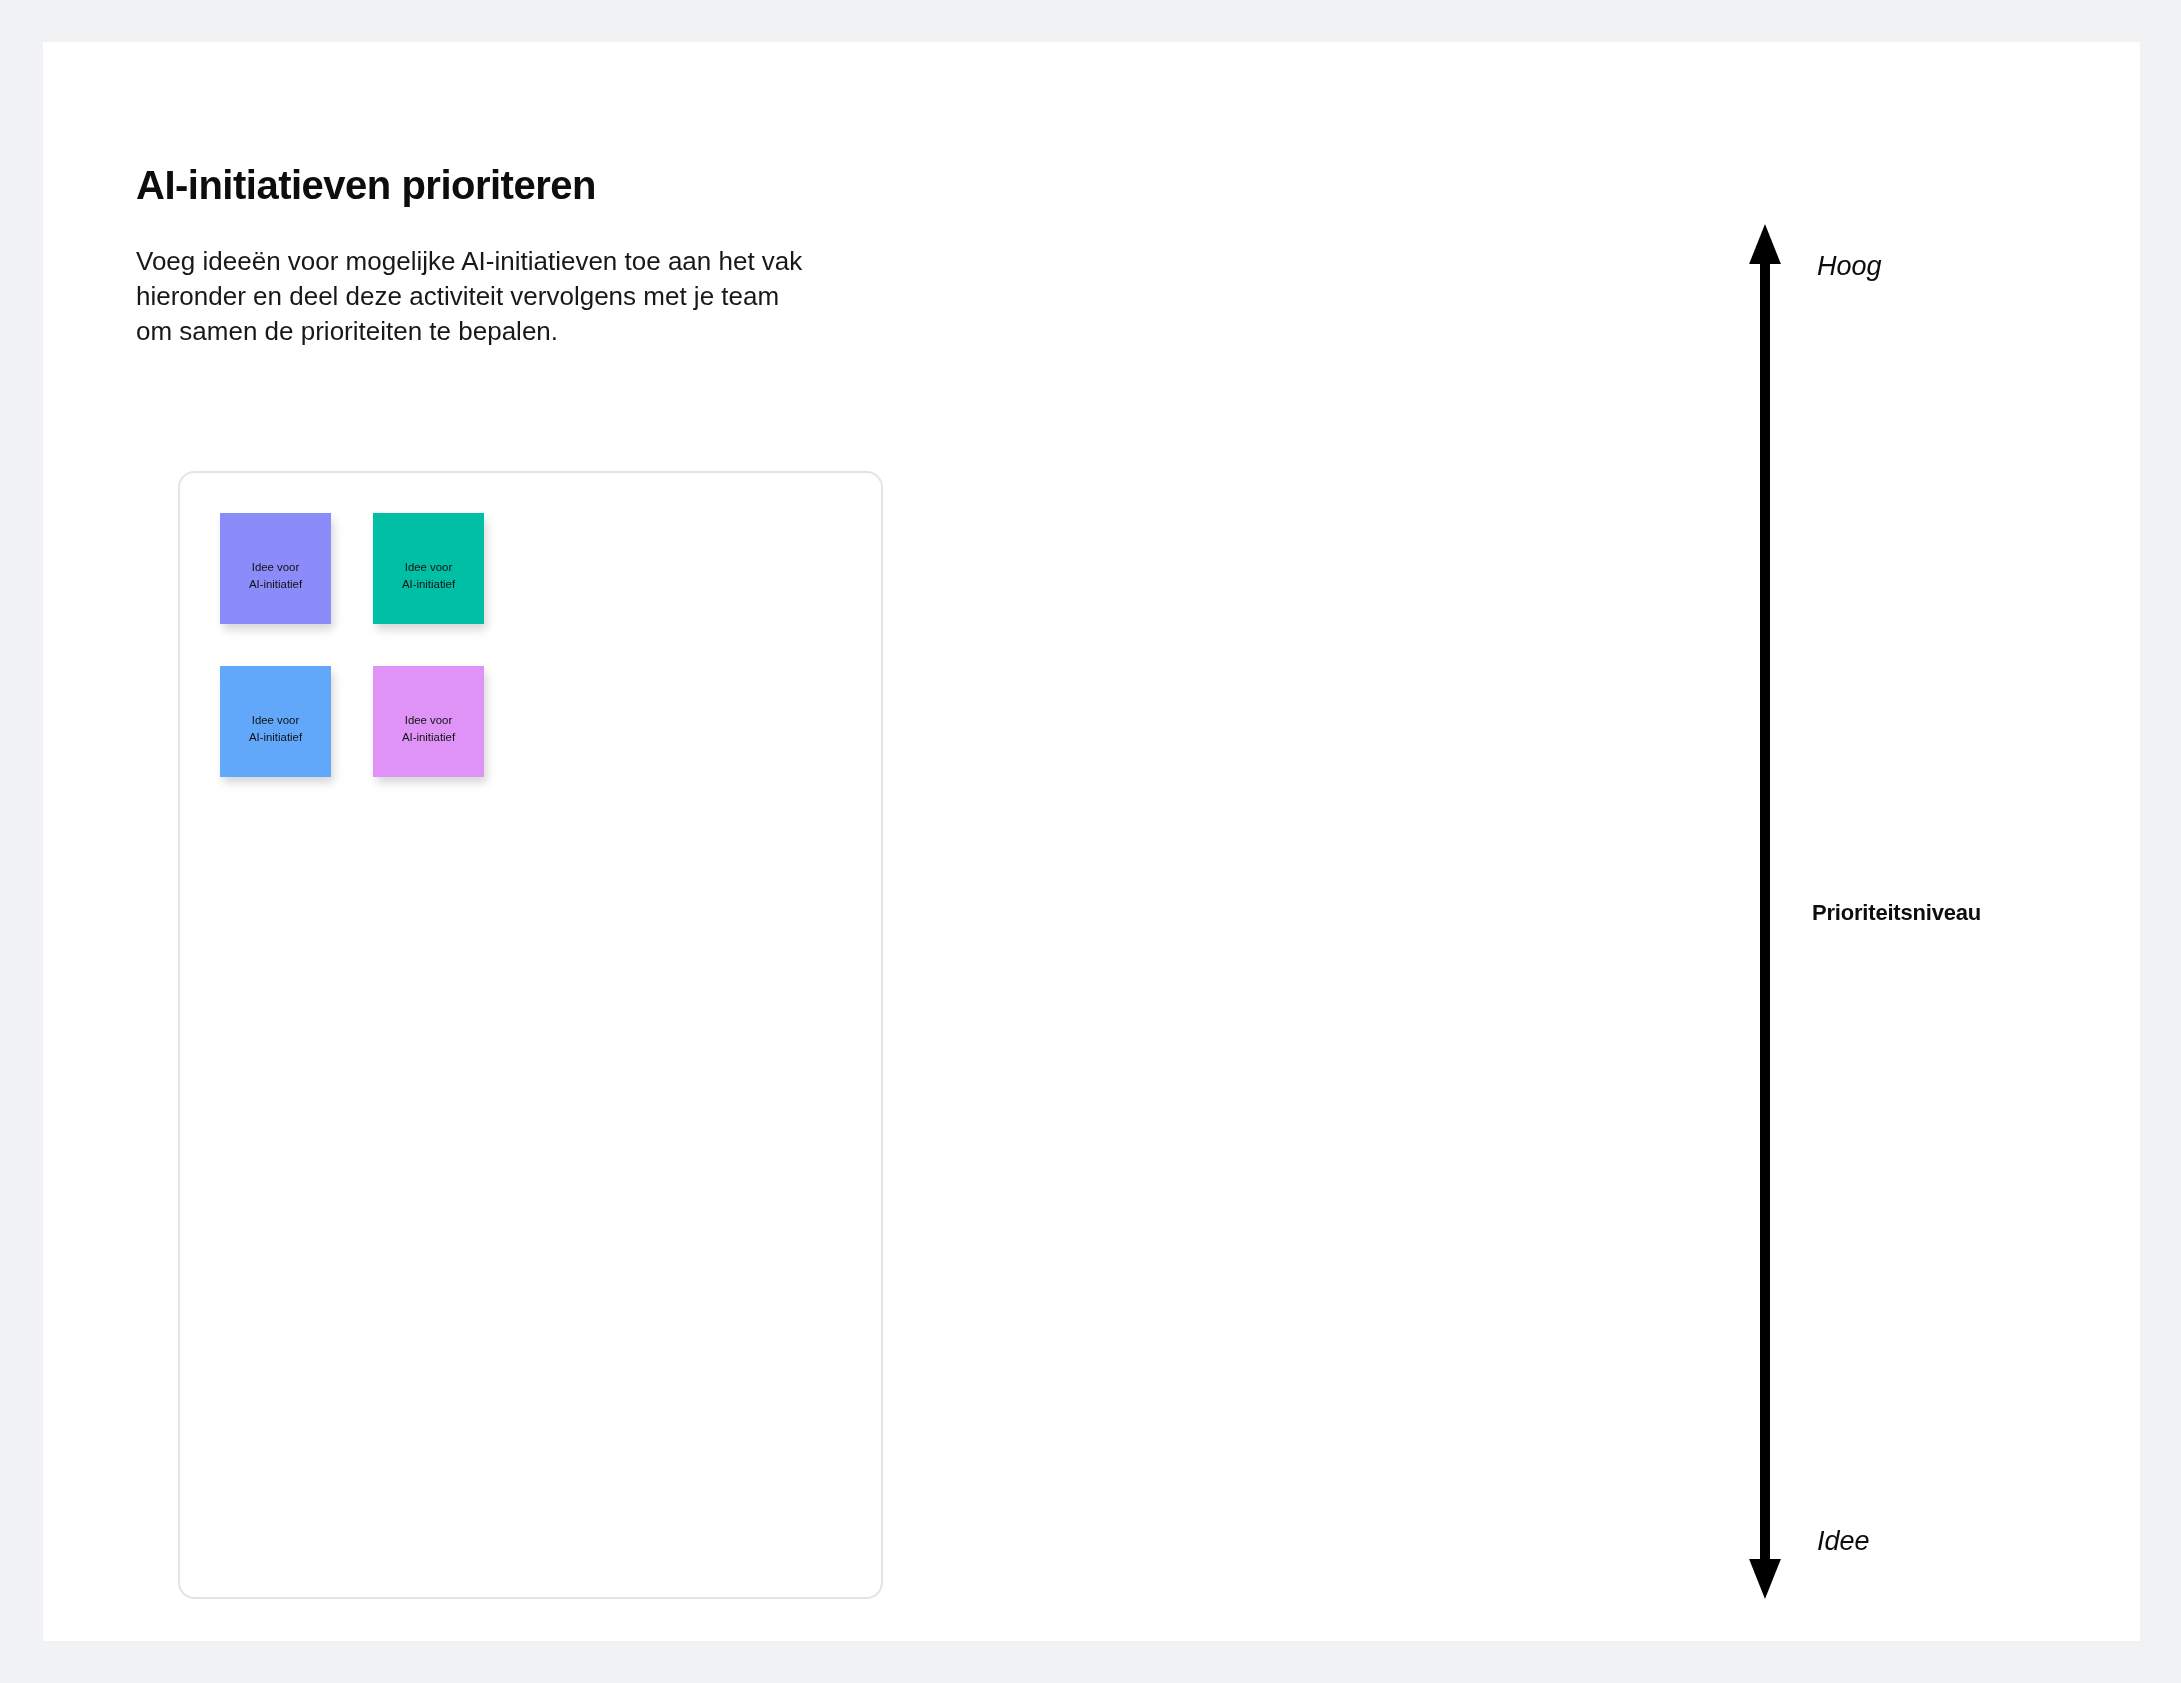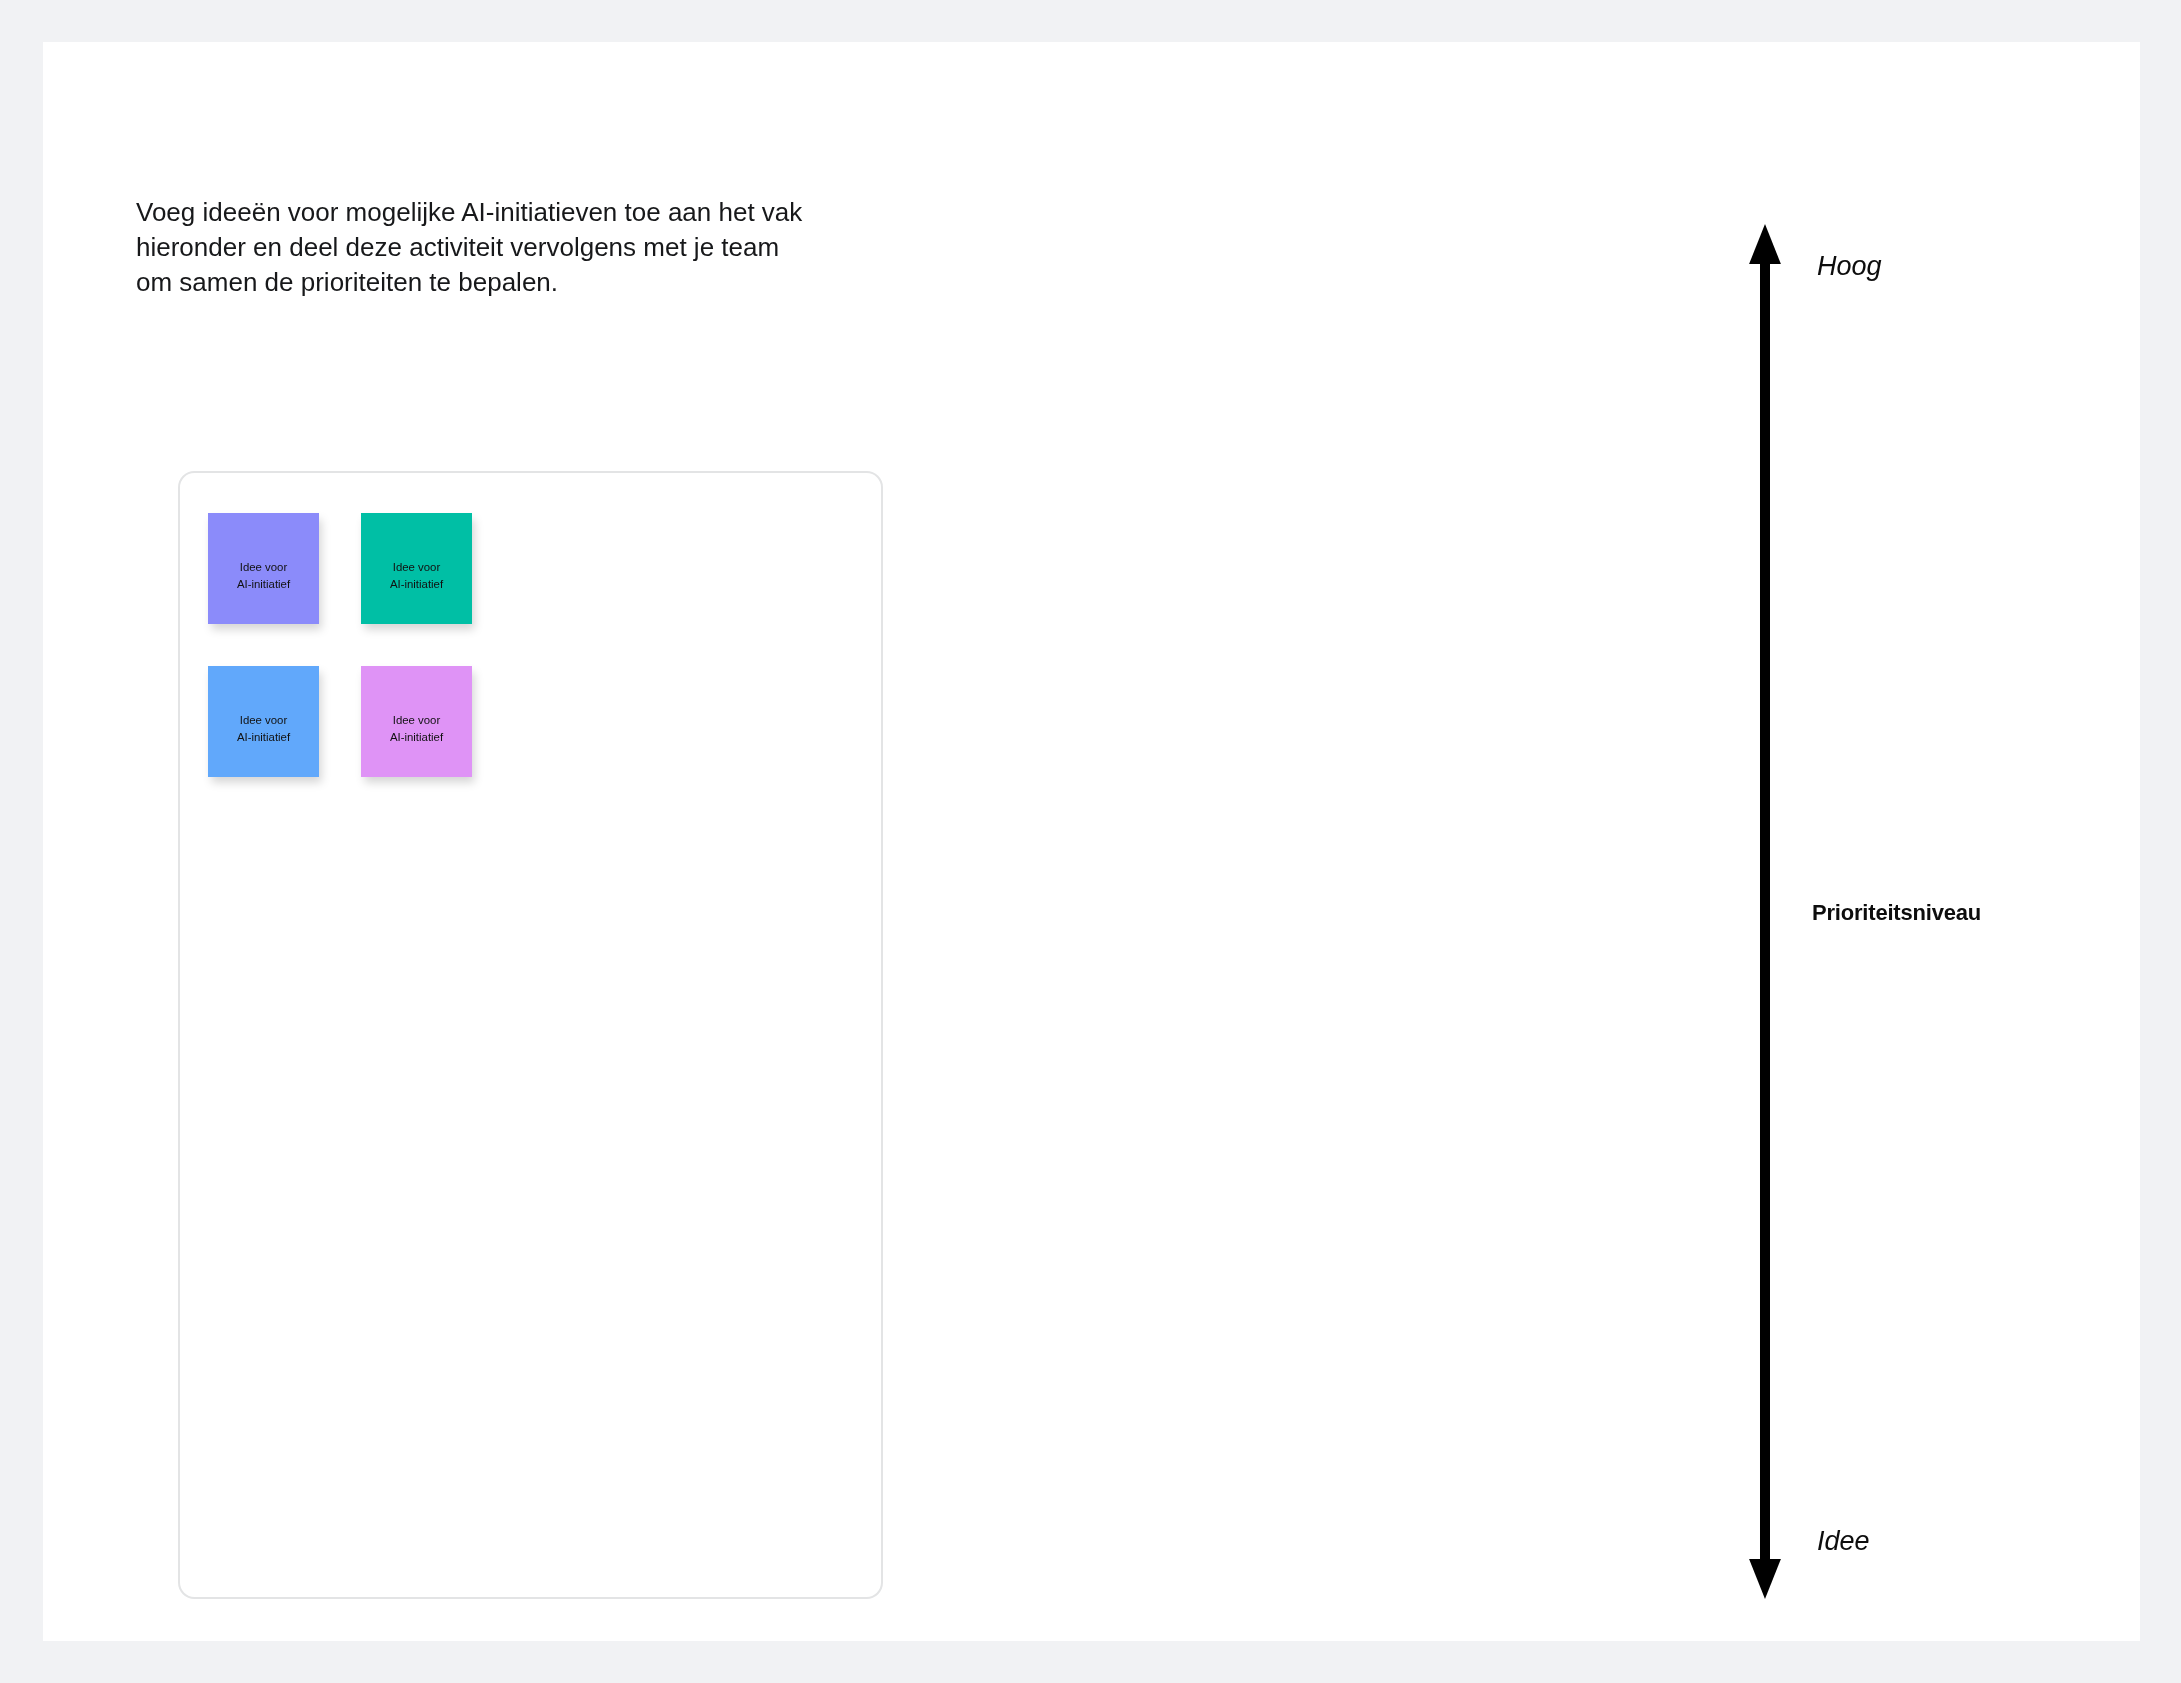--- a/index.html
+++ b/index.html
@@ -63,21 +63,21 @@
     top: 429px;
     width: 705px;
     height: 1128px;
     background: #ffffff;
     border: 2.7px solid #e3e4e5;
     border-radius: 16.4px;
   }
 
   .note-grid {
     position: absolute;
-    left: 28px;
+    left: 40px;
     top: 40px;
     display: grid;
     grid-template-columns: repeat(2, 111px);
     grid-template-rows: repeat(2, 111px);
     column-gap: 42px;
     row-gap: 42px;
   }
 
   .sticky-note {
     width: 111px;
@@ -138,20 +138,21 @@
   }
 </style>
 </head>
 <body>
 
 <div class="page-canvas">
 
   <div class="board-card">
 
     <div class="intro-block">
+      <h1 class="page-title">AI-initiatieven prioriteren</h1>
       <p class="page-subtitle">Voeg ideeën voor mogelijke AI-initiatieven toe aan het vak hieronder en deel deze activiteit vervolgens met je team om samen de prioriteiten te bepalen.</p>
     </div>
 
     <div class="drop-zone" style="border-color: rgb(227, 228, 229);">
       <div class="note-grid">
 
         <div class="sticky-note" style="background: rgb(139, 139, 250);">
           <span class="sticky-note-label">Idee voor
 AI-initiatief</span>
         </div>

